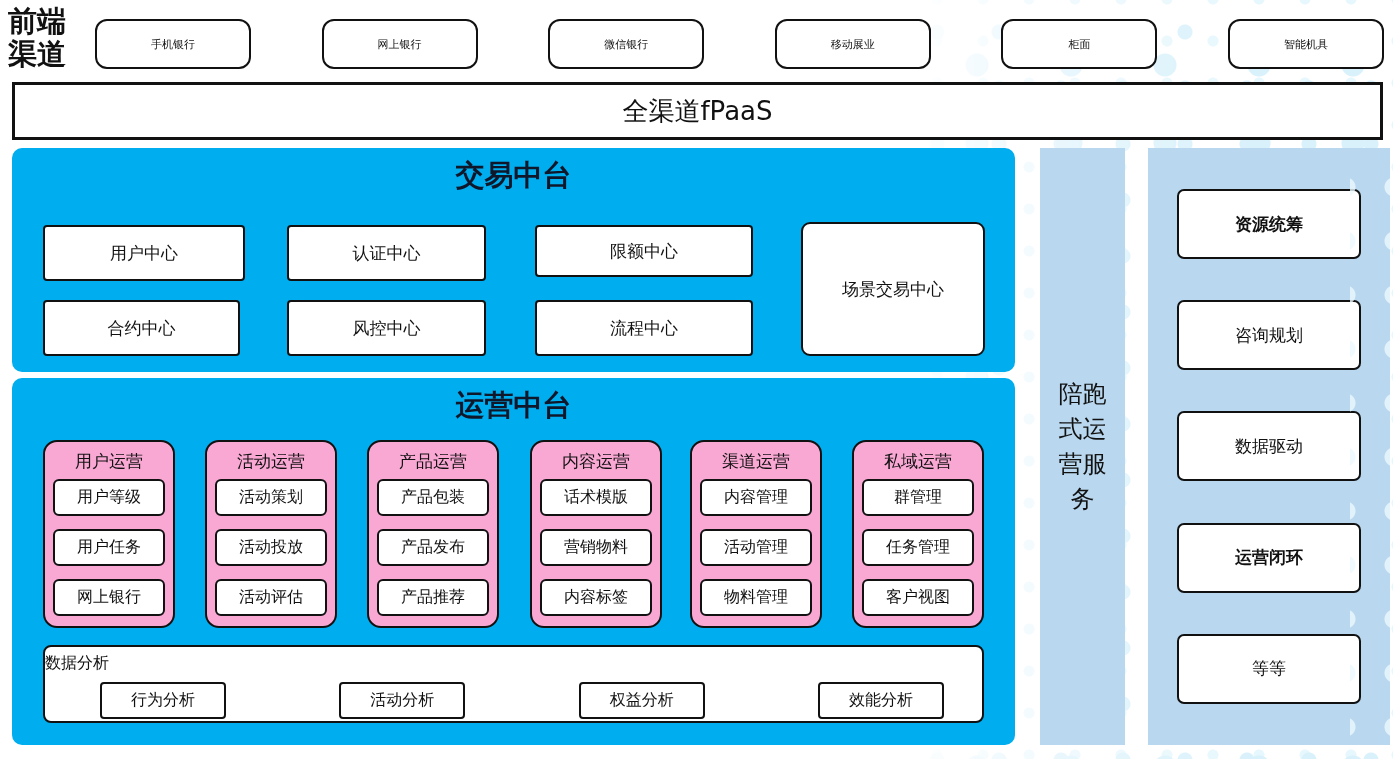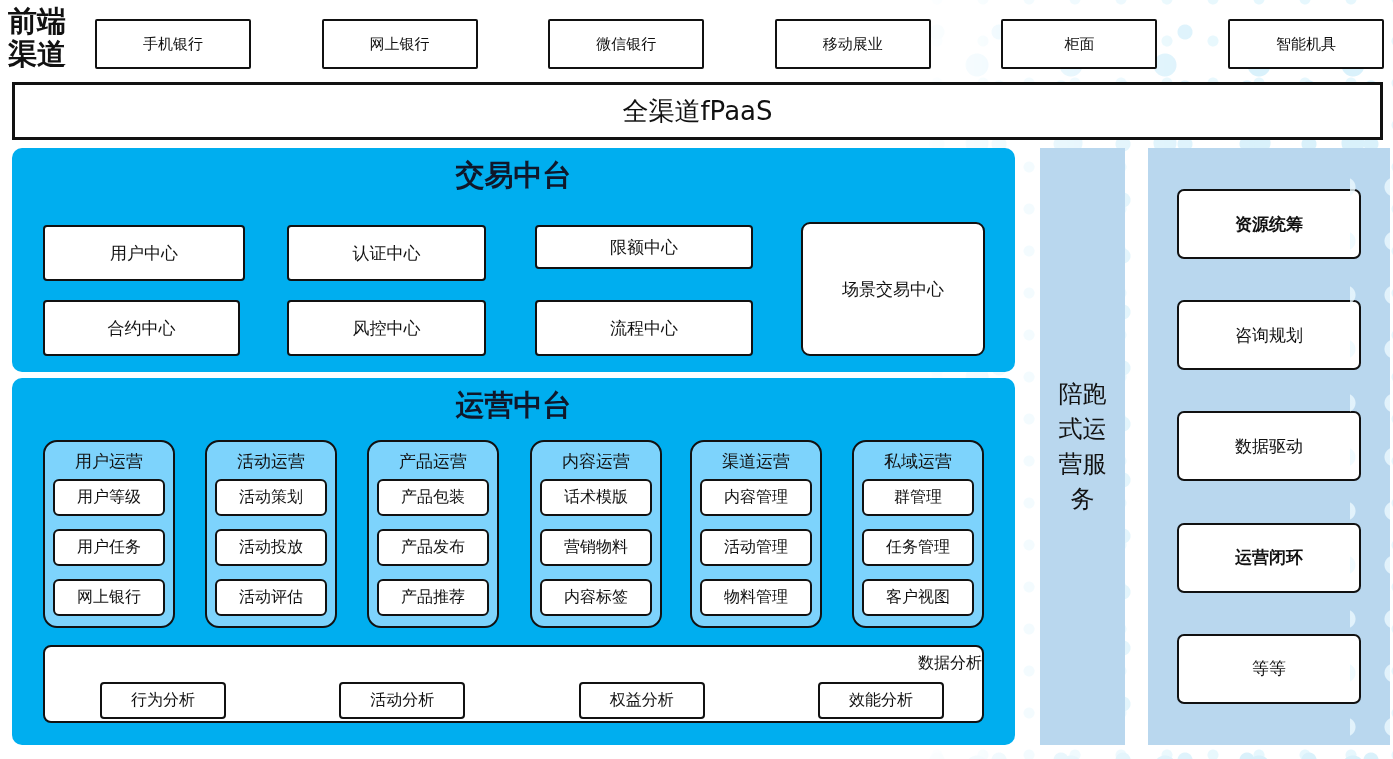--- a/index.html
+++ b/index.html
@@ -24,53 +24,53 @@
     background-image: radial-gradient(circle, rgba(236,249,254,.8) 9px, transparent 10px);
     background-size: 48px 54px; background-position: 20px 8px;
   }
 
   .serif-title { font-family:"DejaVu Serif","Liberation Serif",serif; font-weight:bold; }
 
   .front-label { position:absolute; left:8px; top:5px; z-index:1; font-size:29px; line-height:33px; text-align:left; }
 
   .channels { position:absolute; left:95px; top:19px; width:1289px; height:50px; z-index:1;
     display:flex; justify-content:space-between; }
-  .channel { width:156px; height:50px; background:#fff; border:2.5px solid #111; border-radius:2px;
-    display:flex; align-items:center; justify-content:center; font-size:15px; }
+  .channel { width:156px; height:50px; background:#fff; border:2.5px solid #111; border-radius:12px;
+    display:flex; align-items:center; justify-content:center; font-size:11px; }
 
   .fpaas { position:absolute; left:12px; top:82px; width:1371px; height:58px; z-index:1;
     background:#fff; border:3px solid #111; display:flex; align-items:center; justify-content:center; font-size:26px; }
 
   .section { position:absolute; left:12px; width:1003px; background:#00aeef; border-radius:10px; z-index:1; }
   #trade { top:148px; height:224px; }
   #ops   { top:378px; height:367px; }
   .section-title { text-align:center; padding-top:8px; font-size:29px; color:#0f172a; }
 
   .cell { position:absolute; background:#fff; border:2.5px solid #111; border-radius:4px;
     display:flex; align-items:center; justify-content:center; font-size:17px; }
   .c00 { left:31px;  top:77px;  width:202px; height:56px; }
   .c01 { left:275px; top:77px;  width:199px; height:56px; }
-  .c02 { left:523px; top:77px;  width:218px; height:44px; }
+  .c02 { left:523px; top:77px;  width:218px; height:52px; }
   .c10 { left:31px;  top:152px; width:197px; height:56px; }
   .c11 { left:275px; top:152px; width:199px; height:56px; }
   .c12 { left:523px; top:152px; width:218px; height:56px; }
   .ctall { left:789px; top:74px; width:184px; height:134px; border-radius:9px; }
 
-  .col { position:absolute; top:62px; width:132px; height:188px; background:#7dd3fc; border:2.5px solid #111;
+  .col { position:absolute; top:62px; width:132px; height:188px; background:#f9a8d4; border:2.5px solid #111;
     border-radius:14px; display:flex; flex-direction:column; align-items:center; padding-top:6px; }
   .col-1 { left:31px; } .col-2 { left:193px; } .col-3 { left:355px; }
   .col-4 { left:518px; } .col-5 { left:678px; } .col-6 { left:840px; }
   .col-header { font-size:17px; height:27px; display:flex; align-items:center; }
   .col-item { width:112px; height:37px; background:#fff; border:2px solid #111; border-radius:6px;
     display:flex; align-items:center; justify-content:center; font-size:16px; margin-top:4px; }
   .col-item + .col-item { margin-top:13px; }
 
   .analysis { position:absolute; left:31px; top:267px; width:941px; height:78px; background:#fff;
     border:2.5px solid #111; border-radius:8px; }
-  .analysis-title { text-align:right; font-size:16px; padding-top:6px; }
+  .analysis-title { text-align:left; font-size:16px; padding-top:6px; }
   .analysis-row { display:flex; justify-content:space-between; padding:8px 38px 0 55px; }
   .analysis-item { width:126px; height:37px; background:#fff; border:2px solid #111; border-radius:4px;
     display:flex; align-items:center; justify-content:center; font-size:16px; }
 
   .sidebar { position:absolute; left:1040px; top:148px; width:85px; height:597px; background:#b9d7ee; z-index:1;
     display:flex; flex-direction:column; align-items:center; justify-content:center;
     font-size:24px; line-height:35px; }
 
   .right-panel { position:absolute; left:1148px; top:148px; width:242px; height:597px; background:#b9d7ee; z-index:1;
     display:flex; flex-direction:column; align-items:center; justify-content:space-evenly; }

